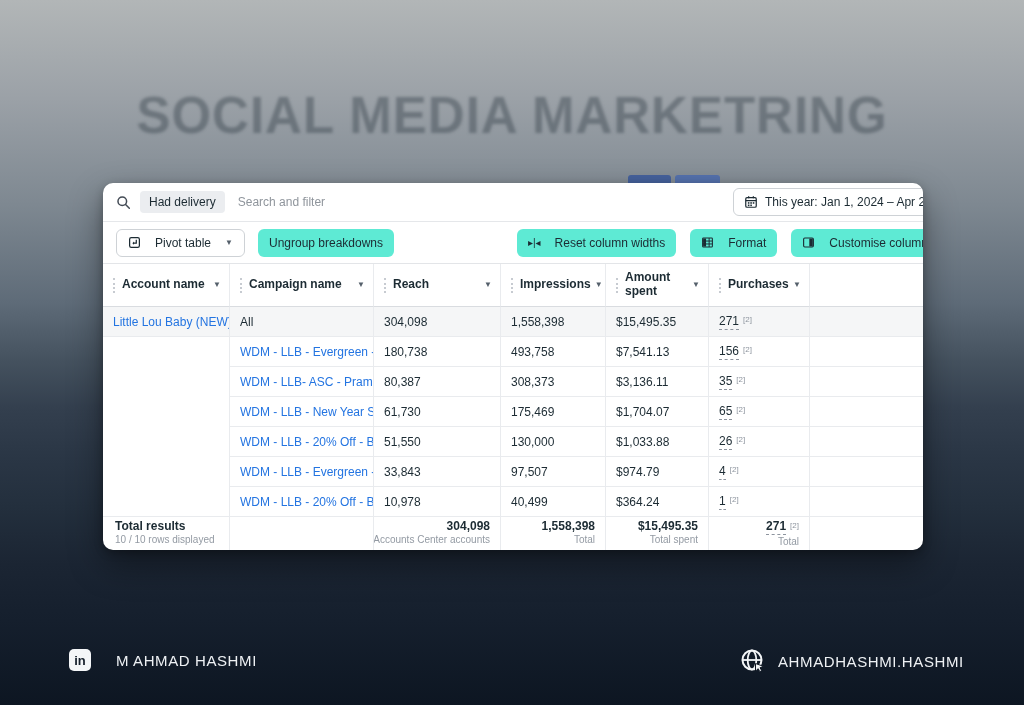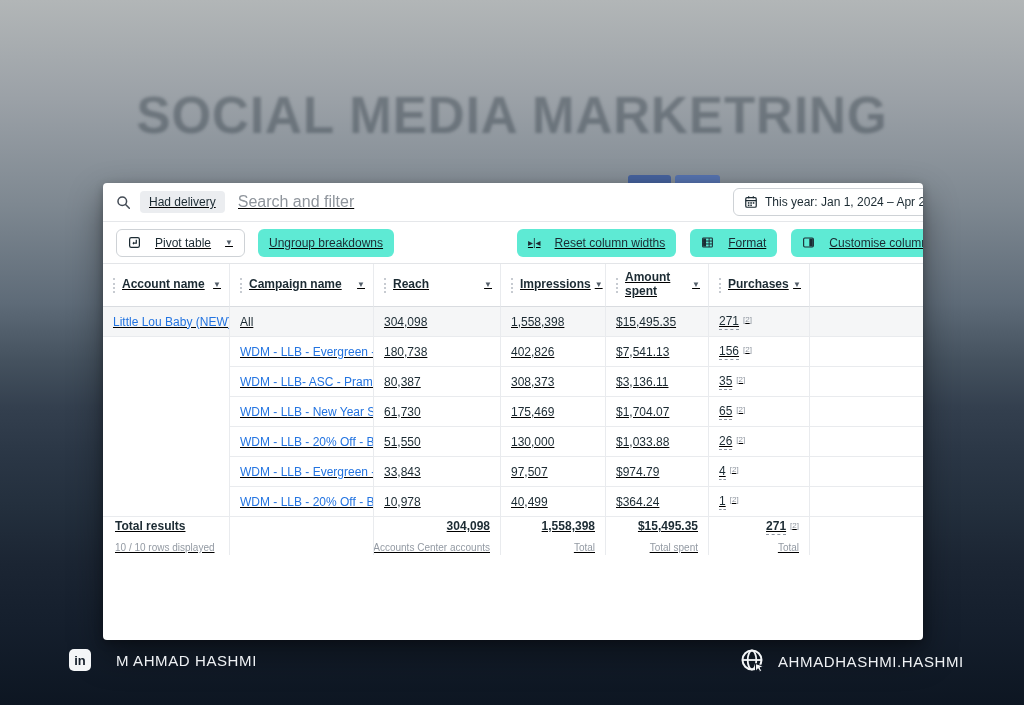--- a/index.html
+++ b/index.html
@@ -13,29 +13,29 @@
 
   .watermark{ position:absolute; top:86px; left:0; width:100%; text-align:center;
     font-size:51px; font-weight:800; letter-spacing:1px; white-space:nowrap;
     color:rgba(58,68,78,.45); filter:blur(1.5px); }
 
   .tab-frag{ position:absolute; top:175px; height:9px; border-radius:3px 3px 0 0; }
   .tab-frag.t1{ left:628px; width:43px; background:#46629d; }
   .tab-frag.t2{ left:675px; width:45px; background:#5572ae; }
 
   
-  .card{ position:absolute; left:103px; top:183px; width:820px; height:457px;
-    background:#fff; border-radius:4px; overflow:hidden;
-    box-shadow:0 14px 34px rgba(0,0,0,.4), 0 3px 8px rgba(0,0,0,.25);text-decoration:underline; }
+  .card{ position:absolute; left:103px; top:183px; width:820px; height:367px;
+    background:#fff; border-radius:10px; overflow:hidden;
+    box-shadow:0 14px 34px rgba(0,0,0,.4), 0 3px 8px rgba(0,0,0,.25); }
 
   .srow{ display:flex; align-items:center; height:39px; padding-left:13px;
     border-bottom:1px solid #e5e7ea; position:relative; }
   .chip{ background:#ebedf0; border-radius:4px; padding:4px 9px; font-size:12px;
     color:#1c2b33; margin-left:9px; white-space:nowrap; }
-  .sinput{ border:none; outline:none; font-size:16px; color:#1c2b33;
+  .sinput{ border:none; outline:none; font-size:12px; color:#1c2b33;
     margin-left:13px; width:380px; font-family:inherit; background:transparent; }
   .sinput::placeholder{ color:#8f959c; }
   .datebtn{ position:absolute; left:630px; top:5px; width:300px; height:28px;
     display:flex; align-items:center; gap:7px; padding:0 10px;
     border:1px solid #ced2d6; border-radius:6px; background:#fff;
     font-size:12px; color:#1c2b33; white-space:nowrap; }
 
   .trow{ display:flex; align-items:center; height:41px; padding:0 13px; }
   .btn{ display:inline-flex; align-items:center; gap:14px; height:28px;
     padding:0 11px; border-radius:6px; font-size:12px; color:#1c2b33;
@@ -60,21 +60,21 @@
     margin-right:7px; }
   .alt{ background:#f5f6f7; }
   .acct{ color:#2374e1; text-decoration:none; }
   .camp{ color:#2374e1; }
   .span6{ grid-row:span 6; }
   .pv{ border-bottom:1px dashed #8d949e; padding-bottom:1px; }
   .bdg{ font-size:8px; color:#8d949e; margin-left:4px; transform:translateY(-2px); }
   .bdg::before{ content:"["; } .bdg::after{ content:"]"; }
 
   .tc{ border-right:1px solid #e9ebee; display:flex; flex-direction:column;
-    justify-content:space-between; align-items:flex-end; padding:2px 10px; overflow:hidden; }
+    justify-content:flex-start; align-items:flex-end; padding:2px 10px; overflow:hidden; }
   .tc.first{ align-items:flex-start; padding-left:12px; }
   .tc.lastcol{ border-right:none; }
   .tv{ font-weight:700; white-space:nowrap; }
   .ts{ font-size:10px; color:#939aa3; margin-top:1px; white-space:nowrap; }
   .tpur{ display:flex; align-items:center; }
 
   
   .f-left{ position:absolute; left:69px; top:649px; display:flex;
     align-items:center; gap:25px; }
   .f-right{ position:absolute; left:740px; top:648px; display:flex;
@@ -204,21 +204,21 @@
       <div class="c alt">
           <span class="pv">271</span>
           <span class="bdg">2</span>
         </div>
       <div class="c alt lastcol"></div>
 
       <div class="c span6"></div>
 
       <div class="c camp">WDM - LLB - Evergreen - H...</div>
       <div class="c">180,738</div>
-      <div class="c">402,826</div>
+      <div class="c">493,758</div>
       <div class="c">$7,541.13</div>
       <div class="c">
           <span class="pv">156</span>
           <span class="bdg">2</span>
         </div>
       <div class="c lastcol"></div>
 
       <div class="c camp">WDM - LLB- ASC - Prams -...</div>
       <div class="c">80,387</div>
       <div class="c">308,373</div>

